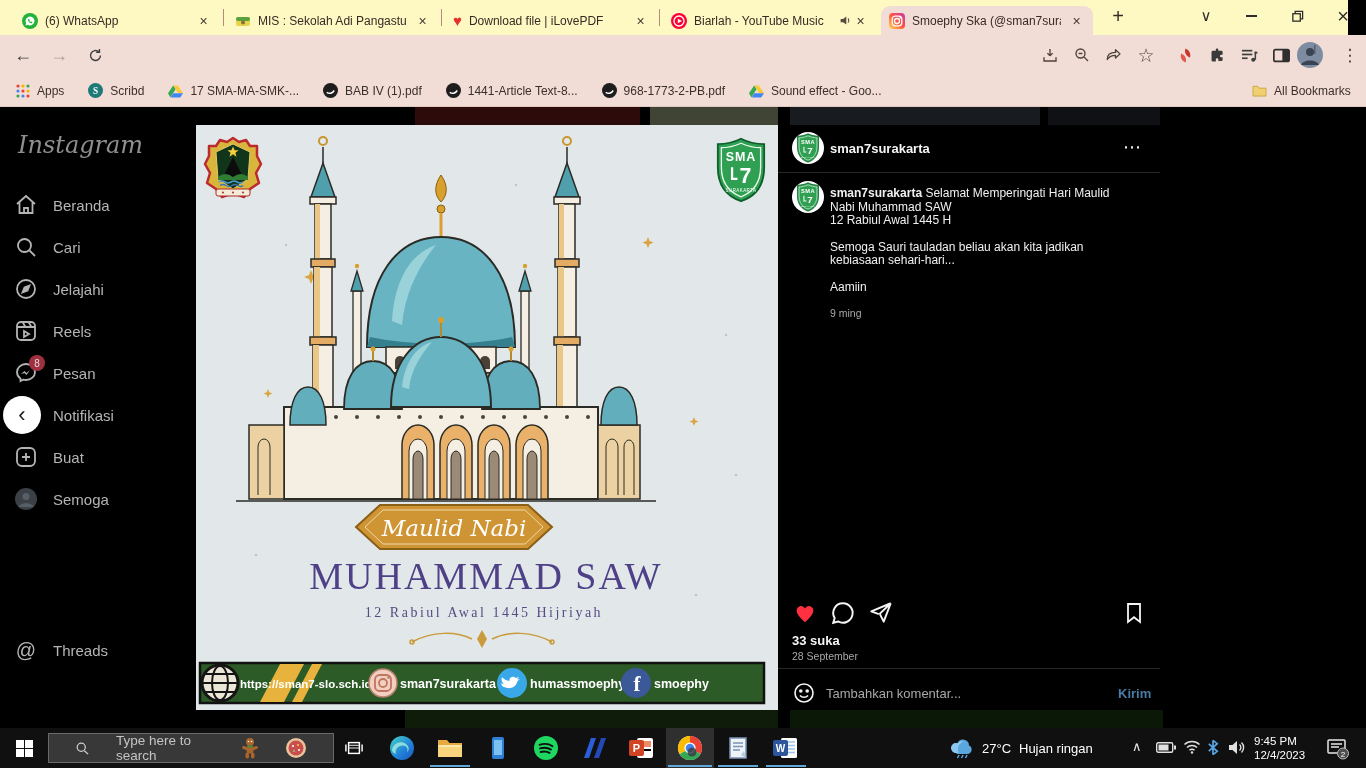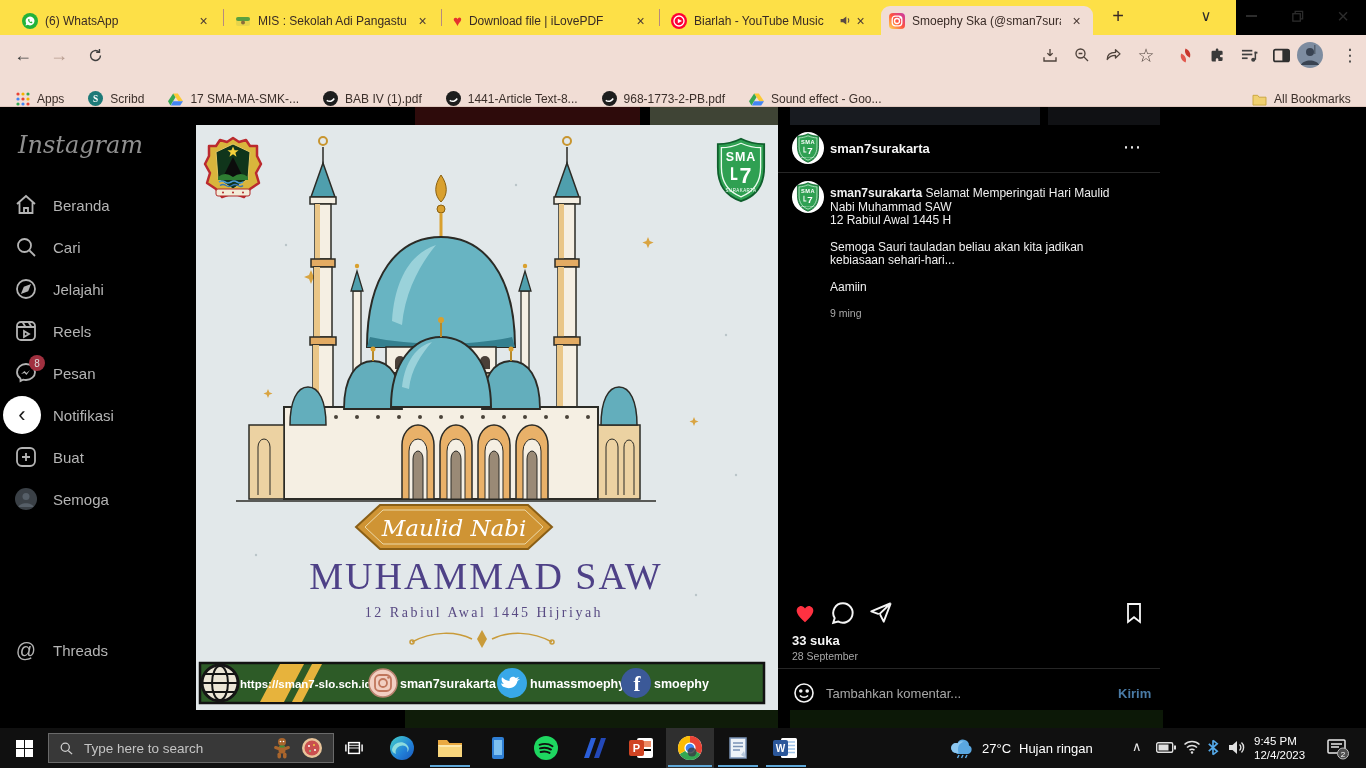--- a/index.html
+++ b/index.html
@@ -2,37 +2,37 @@
 <html><head>
 <meta charset="utf-8">
 <style>
   html,body{margin:0;padding:0}
   body{width:1366px;height:768px;overflow:hidden;position:relative;
        font-family:"Liberation Sans",sans-serif;background:#000;
        -webkit-font-smoothing:antialiased}
   .abs{position:absolute}
   .row{display:flex;align-items:center}
   
-  #titlebar{left:0;top:0;width:1236px;height:35px;background:#fde047}
+  #titlebar{left:0;top:0;width:1348px;height:35px;background:#fef9c3}
   .tab{position:absolute;top:6px;height:29px;display:flex;align-items:center;
        padding:0 8px;font-size:12px;color:#382a25;box-sizing:border-box}
   .tab.active{background:#f1ddd5;border-radius:9px 9px 0 0}
   .tab .ttl{flex:1;margin:0 7px;white-space:nowrap;overflow:hidden}
   .tab .x{width:17px;height:17px;border-radius:50%;display:flex;align-items:center;
           justify-content:center;font-size:14px;color:#4a3a34;flex:none}
   .tabsep{position:absolute;top:9px;width:1px;height:17px;background:#b78a7d}
   .winbtn{position:absolute;top:0;width:46px;height:32px;display:flex;align-items:center;
           justify-content:center;color:#2c2c2c;font-size:15px}
   #toolbar{left:0;top:35px;width:1366px;height:40px;background:#f1ddd5}
   .tbico{position:absolute;top:7px;width:26px;height:26px;display:flex;align-items:center;
          justify-content:center;font-size:18px;color:#3f3f3f}
   #omnibox{position:absolute;left:108px;top:41px;width:932px;height:28px;border-radius:14px;
            background:#e2c6bb;display:flex;align-items:center;padding:0 14px;box-sizing:border-box}
   #bookmarksbar{left:0;top:75px;width:1366px;height:32px;background:#f1ddd5;
-                border-bottom:1px solid #e0c8be;display:flex;align-items:flex-end;
+                border-bottom:1px solid #e0c8be;display:flex;align-items:center;
                 padding-left:16px;gap:24px;box-sizing:border-box}
   .bm{display:flex;align-items:center;gap:7px;font-size:12px;color:#3b2f2a;white-space:nowrap}
   
   #igpage{left:0;top:107px;width:1254px;height:621px;background:#000;overflow:hidden}
   .navitem{position:absolute;left:14px;width:176px;height:24px;display:flex;align-items:center;
            gap:15px;color:#b4b4b4;font-size:15px}
   .navitem .nicon{width:24px;height:24px;position:relative;flex:none}
   .circbtn{position:absolute;width:38px;height:38px;border-radius:50%;background:#fff;
            display:flex;align-items:center;justify-content:center;color:#1a1a1a;font-size:22px}
   
@@ -637,21 +637,21 @@
 <div id="taskbar" class="abs">
   <div class="tbcell" style="left:0">
     <svg width="17" height="17" viewBox="0 0 17 17">
       <rect x="0" y="0" width="8" height="8" fill="#fff"></rect>
         <rect x="9" y="0" width="8" height="8" fill="#fff"></rect>
       <rect x="0" y="9" width="8" height="8" fill="#fff"></rect>
         <rect x="9" y="9" width="8" height="8" fill="#fff"></rect>
     </svg>
   </div>
   <div class="abs row" style="left:48px;top:5px;width:286px;height:30px;background:#383838;border:1px solid #6a6a6a;
-              box-sizing:border-box;padding:0 10px;gap:10px">
+              box-sizing:border-box;padding:0 26px;gap:26px">
     <svg width="15" height="15" viewBox="0 0 24 24" fill="none" stroke="#cfcfcf" stroke-width="2">
       <circle cx="10" cy="10" r="6.5"></circle>
         <path d="M15 15.5 21 21"></path>
     </svg>
     <span style="font-size:13.5px;color:#c4c4c4;flex:1">Type here to search</span>
     <svg width="18" height="22" viewBox="0 0 18 22">
       <circle cx="9" cy="5" r="4" fill="#a9652c"></circle>
       <rect x="5.5" y="8.5" width="7" height="8" rx="3" fill="#a9652c"></rect>
       <rect x="1" y="9.5" width="6" height="3" rx="1.5" fill="#a9652c" transform="rotate(20 4 11)"></rect>
       <rect x="11" y="9.5" width="6" height="3" rx="1.5" fill="#a9652c" transform="rotate(-20 14 11)"></rect>

